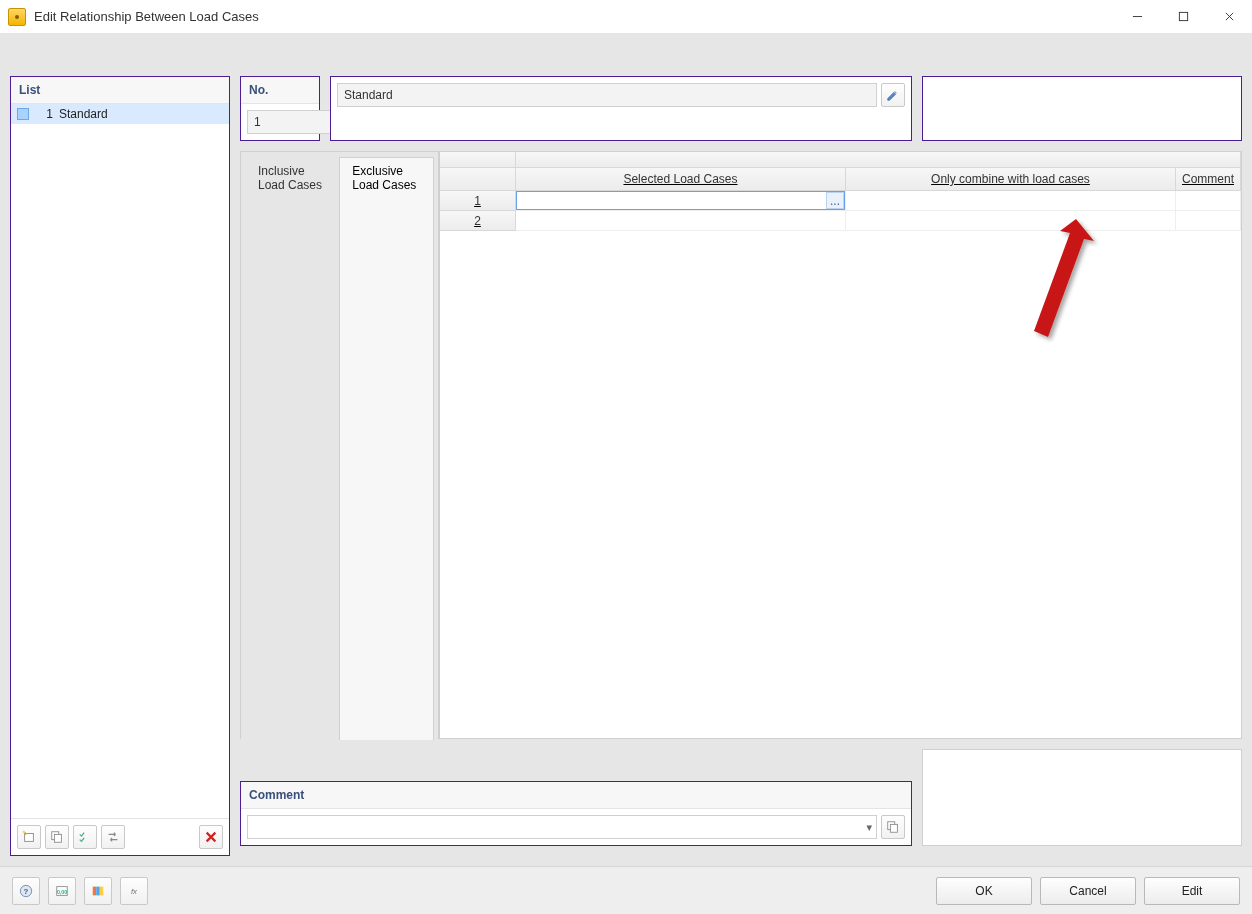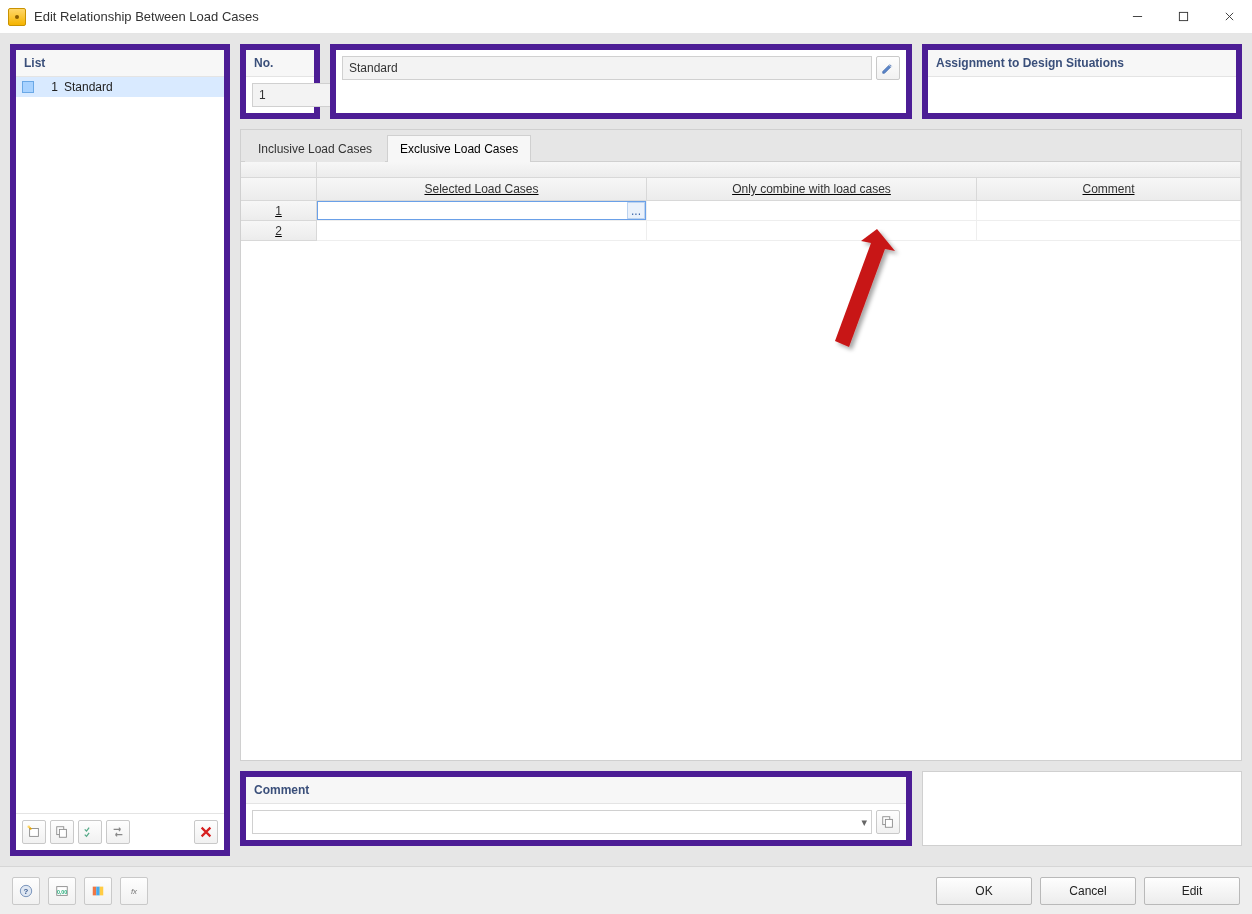--- a/index.html
+++ b/index.html
@@ -10,21 +10,21 @@
 .titlebar .app-icon { width: 18px; height: 18px; margin-right: 8px; background: linear-gradient(#ffd76a,#f5b400); border:1px solid #c99200; border-radius:2px; position:relative; }
 .titlebar .app-icon::after { content:""; position:absolute; width:4px; height:4px; border-radius:50%; background:#8a5d00; left:6px; top:6px; }
 .titlebar .title { font-size: 13px; color: #333; flex: 1; }
 .win-controls { display: flex; height: 100%; }
 .win-btn { width: 46px; display:flex; align-items:center; justify-content:center; color:#444; font-size:14px; }
 
 
 .content { position:absolute; top:34px; left:0; right:0; bottom:48px; background: #e6e6e6; padding:10px; display:grid; grid-template-columns: 220px 1fr; grid-template-rows: 1fr auto; gap:10px; }
 
 
-.panel { background:#fff; border:6px solid #4c1d95; }
+.panel { background:#fff; border:1px solid #4c1d95;margin-top:32px; }
 .panel-header { background:#f7f7f7; color:#3a4f7a; font-weight:600; font-size:12px; padding:6px 8px; border-bottom:1px solid #e4e4e4; }
 
 
 .list-panel { grid-row: 1 / 3; display:flex; flex-direction:column; }
 .list-body { flex:1; overflow:auto; }
 .list-row { display:flex; align-items:center; padding:3px 6px; font-size:12px; color:#222; }
 .list-row.selected { background:#d9eaff; }
 .list-row .swatch { width:12px; height:12px; background:#a8d2ff; border:1px solid #6aa8e6; margin-right:6px; }
 .list-row .num { width:18px; text-align:right; margin-right:6px; color:#222; }
 
@@ -40,21 +40,21 @@
 .top-row { display:flex; gap:10px;border-radius:8px; }
 .top-row .panel { flex:0 0 auto; }
 .panel.no { width:80px; }
 .panel.name { flex:1; }
 .panel.assign { width:320px; }
 .field-row { padding:6px; display:flex; gap:4px; align-items:center; }
 .field-input { flex:1; height:24px; padding:2px 6px; font-size:12px; border:1px solid #d0d0d0; background:#f3f3f3; color:#333; }
 .icon-btn { width:24px; height:24px; border:1px solid #c9c9c9; background:linear-gradient(#fefefe,#f1f1f1); display:flex; align-items:center; justify-content:center; border-radius:2px; }
 
 
-.grid-panel { flex:1; display:flex; flex-direction:column; min-height:0; }
+.grid-panel { flex:1; display:flex; flex-direction:row; min-height:0; }
 .tabs { display:flex; background:#e6e6e6; padding:4px 4px 0 4px; gap:2px; border:1px solid #d0d0d0; border-bottom:none; }
 .tab { padding:6px 12px; font-size:12px; color:#333; background:#e6e6e6; border:1px solid transparent; border-bottom:none; position:relative; top:1px; }
 .tab.active { background:#f7f7f7; border-color:#d0d0d0; color:#000000; }
 
 .grid-wrap { flex:1; border:1px solid #d0d0d0; background:#0369a1; display:flex; flex-direction:column; min-height:0;text-decoration:underline; }
 .grid-headers { display:grid; grid-template-columns: 76px 330px 330px 1fr; }
 .gh { background:linear-gradient(#f7f7f7,#ececec); border-right:1px solid #d8d8d8; border-bottom:1px solid #d8d8d8; font-size:12px; color:#333; text-align:center; padding:4px 6px; }
 .gh.spanner { grid-column:2 / 5; height:16px; padding:0; }
 .grid-body { flex:1; background:#fff; overflow:auto; position:relative; }
 .grow { display:grid; grid-template-columns: 76px 330px 330px 1fr; height:20px; }
@@ -163,21 +163,20 @@
           <input class="field-input" style="background: rgb(243, 243, 243);" value="Standard">
           <div class="icon-btn">
             <svg viewBox="0 0 16 16" width="14" height="14">
                 <path d="M2 12 l7 -7 l2 2 l-7 7 h-2 z" fill="#5b85c9" stroke="#3a64a8" stroke-width="0.8"></path>
                 <path d="M10 4 l2 2" stroke="#3a64a8"></path>
               </svg>
           </div>
         </div>
       </div>
       <div class="panel assign">
-        <div class="panel-header">Assignment to Design Situations</div>
       </div>
     </div>
 
     <div class="grid-panel">
       <div class="tabs">
         <div class="tab">Inclusive Load Cases</div>
         <div class="tab active">Exclusive Load Cases</div>
       </div>
       <div class="grid-wrap">
         <div class="grid-headers">

